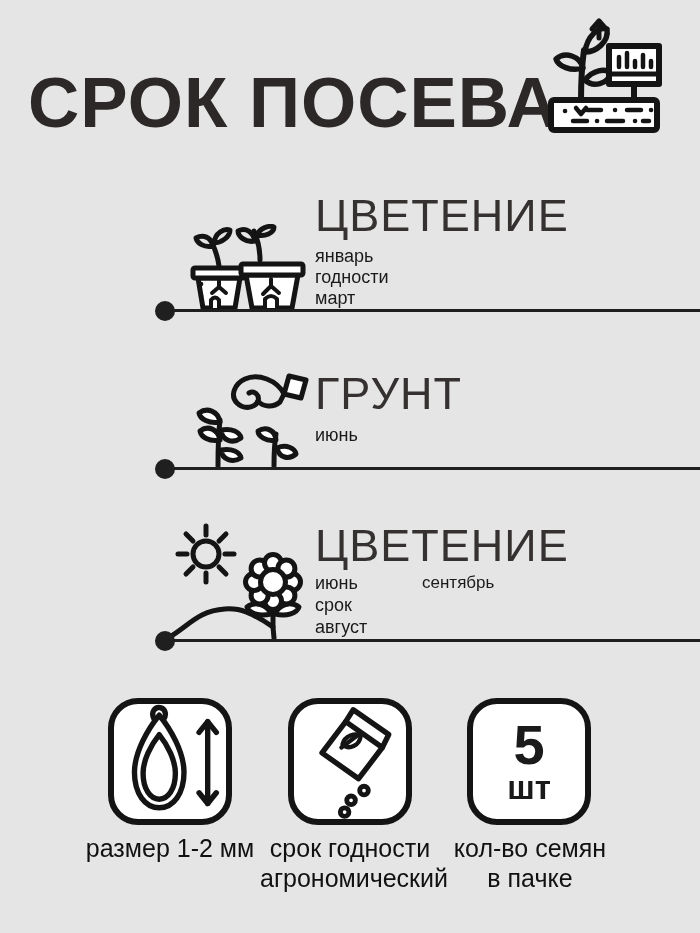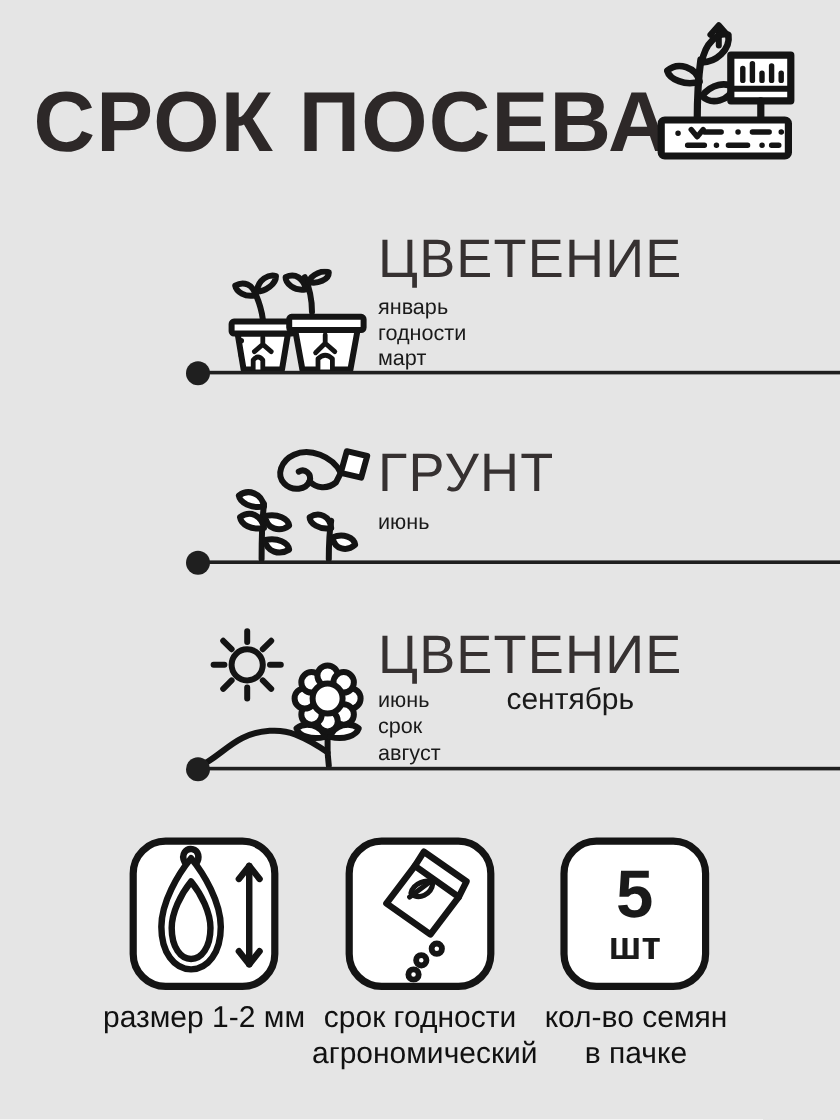--- a/index.html
+++ b/index.html
@@ -7,21 +7,21 @@
         font-family:"Liberation Sans", sans-serif;color:#161616;}
   
   .title{position:absolute;left:28px;top:62px;font-size:71px;font-weight:600;
          letter-spacing:1px;color:#2d2828;white-space:nowrap;}
   .header-icon{position:absolute;left:543px;top:16px;}
   
   .sec-heading{position:absolute;left:315px;font-size:45px;font-weight:400;
                letter-spacing:1px;color:#363131;white-space:nowrap;line-height:1.0;}
   .months{position:absolute;left:315px;font-size:18px;line-height:21px;color:#1a1a1a;}
   .months.lh22{line-height:22px;}
-  .months-right{position:absolute;left:422px;font-size:25px;line-height:22px;color:#1a1a1a;}
+  .months-right{position:absolute;left:422px;font-size:17px;line-height:22px;color:#1a1a1a;}
   .timeline{position:absolute;left:163px;width:537px;height:3px;background:#1f1f1f;}
   .timeline-dot{position:absolute;left:155px;width:20px;height:20px;border-radius:50%;
                 background:#1f1f1f;}
   .sec-icon{position:absolute;}
   
   .badge-box{position:absolute;top:698px;width:124px;height:127px;background:#fff;
              border:6px solid #141414;border-radius:30px;box-sizing:border-box;}
   .badge-box svg{position:absolute;left:0;top:0;}
   .count-box{display:flex;flex-direction:column;align-items:center;justify-content:center;}
   .count-value{font-size:56px;font-weight:600;line-height:52px;color:#1a1a1a;}

